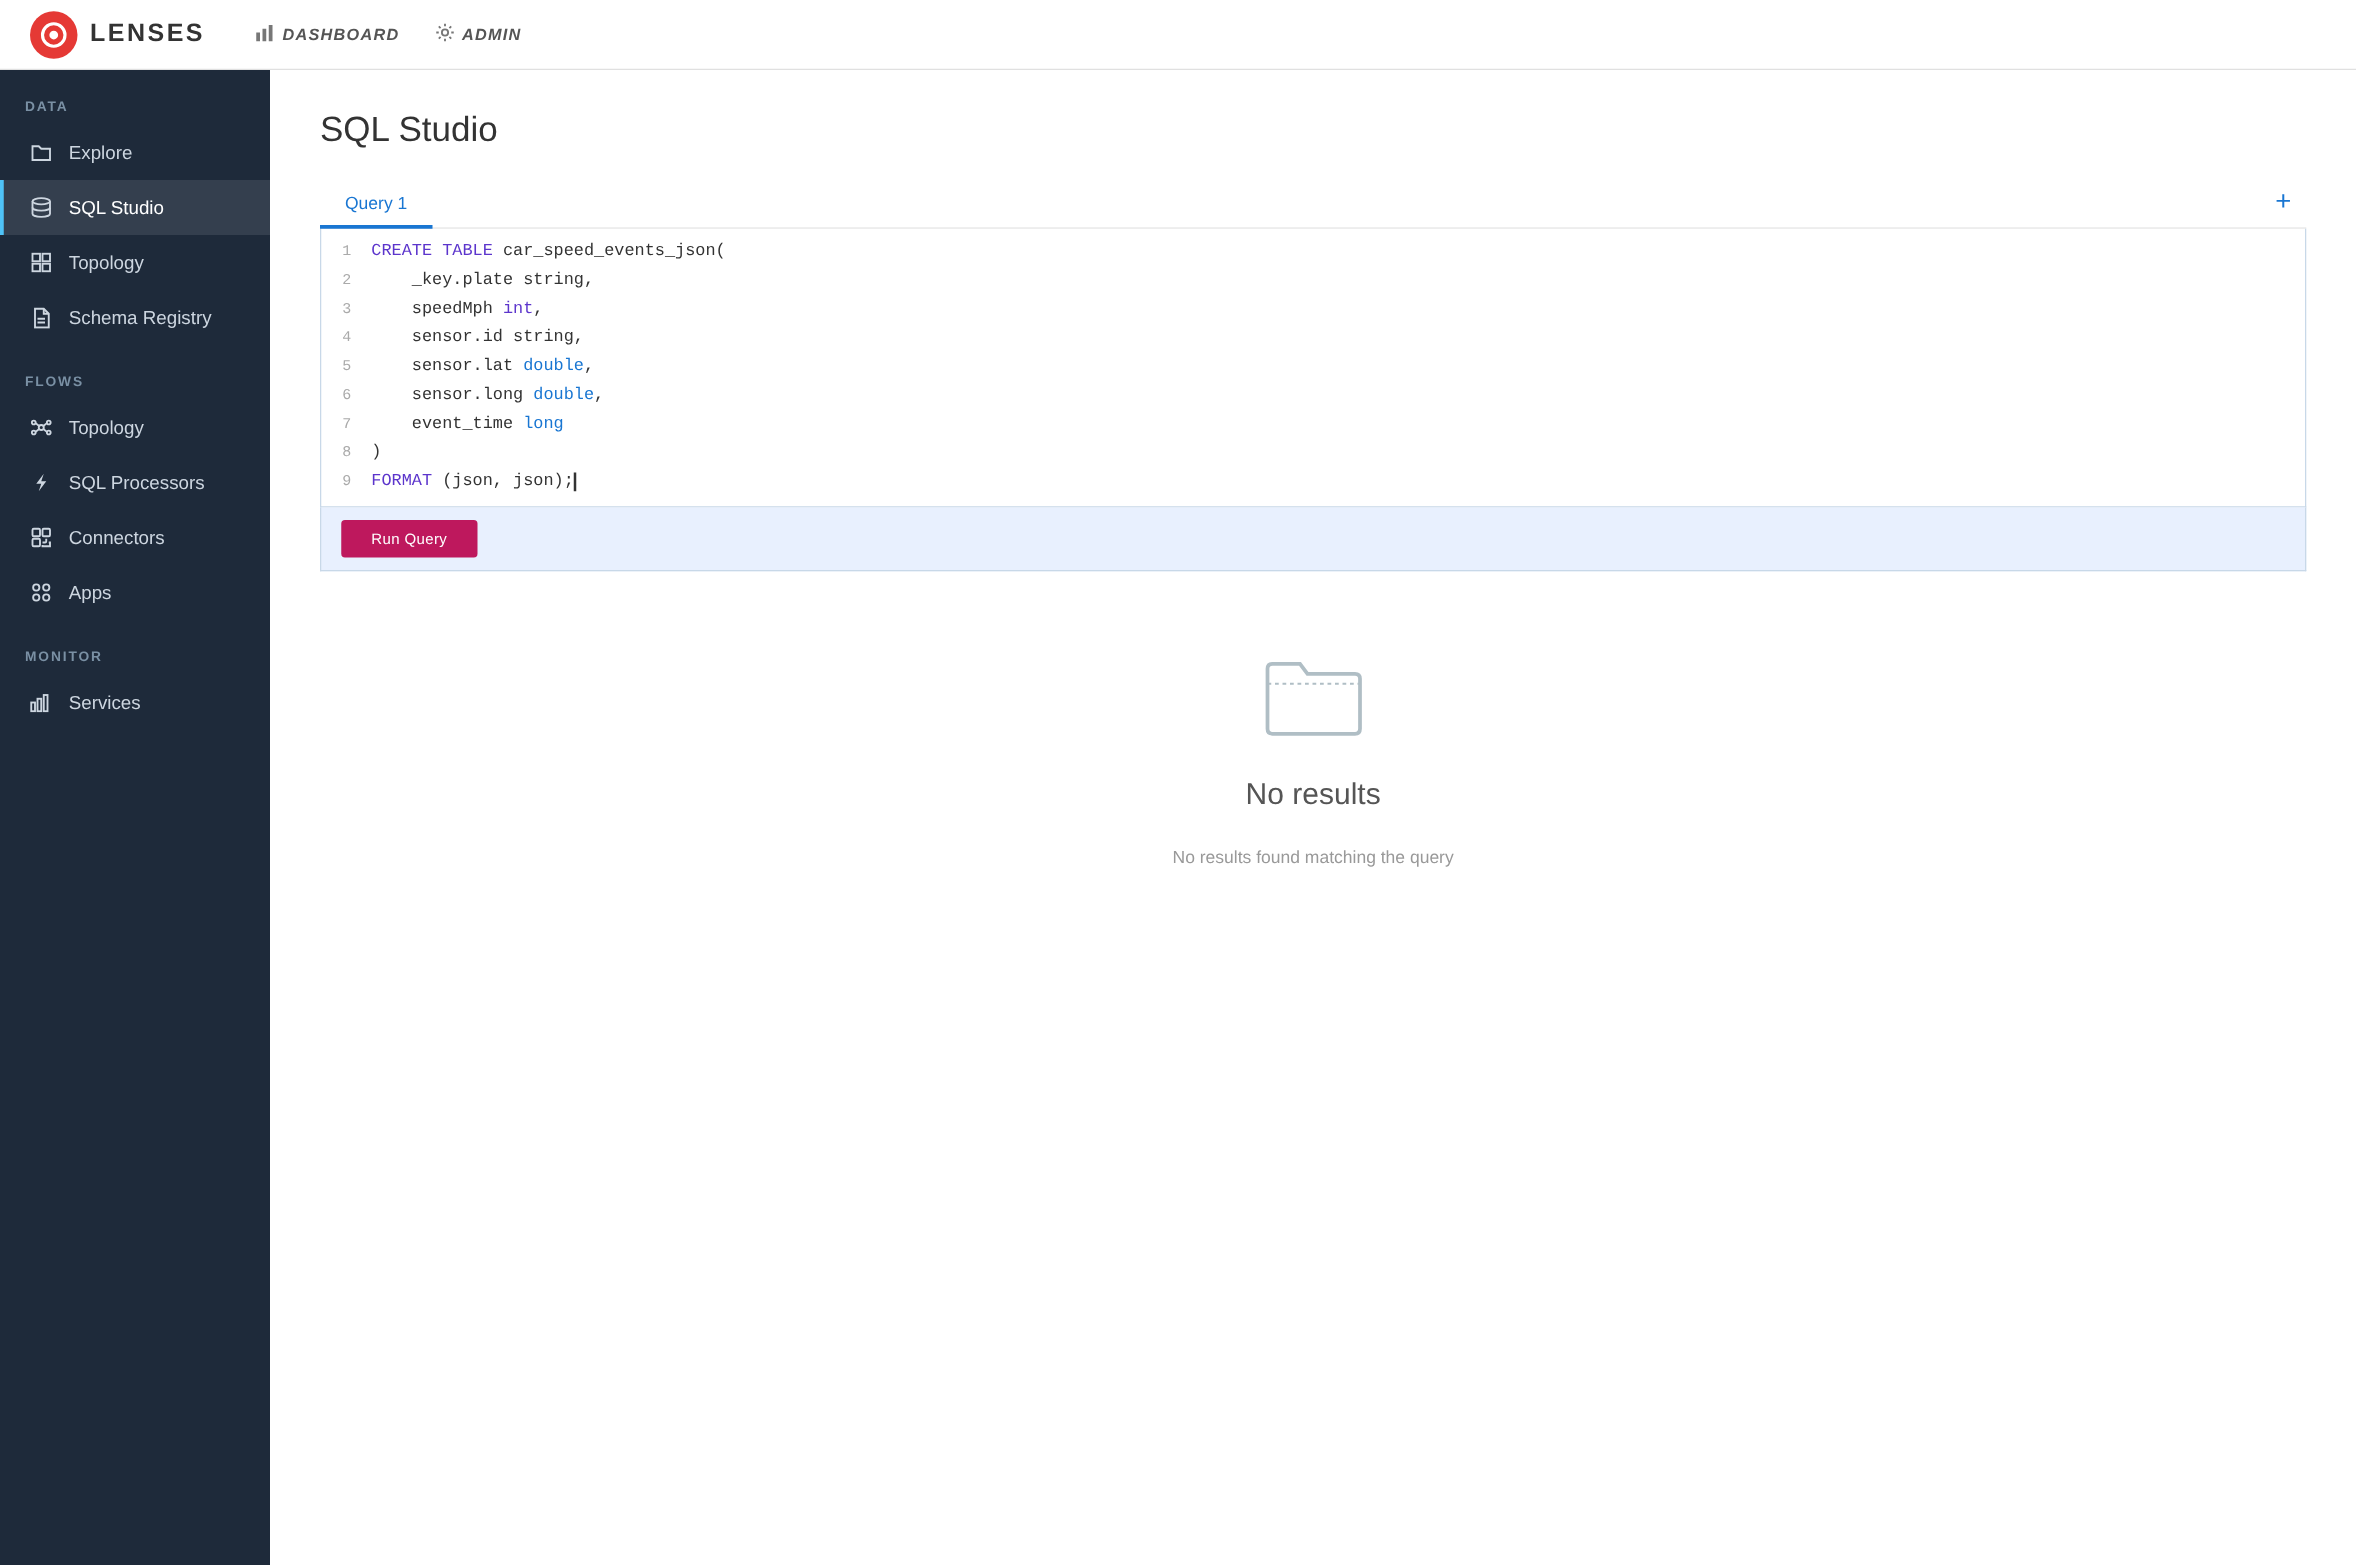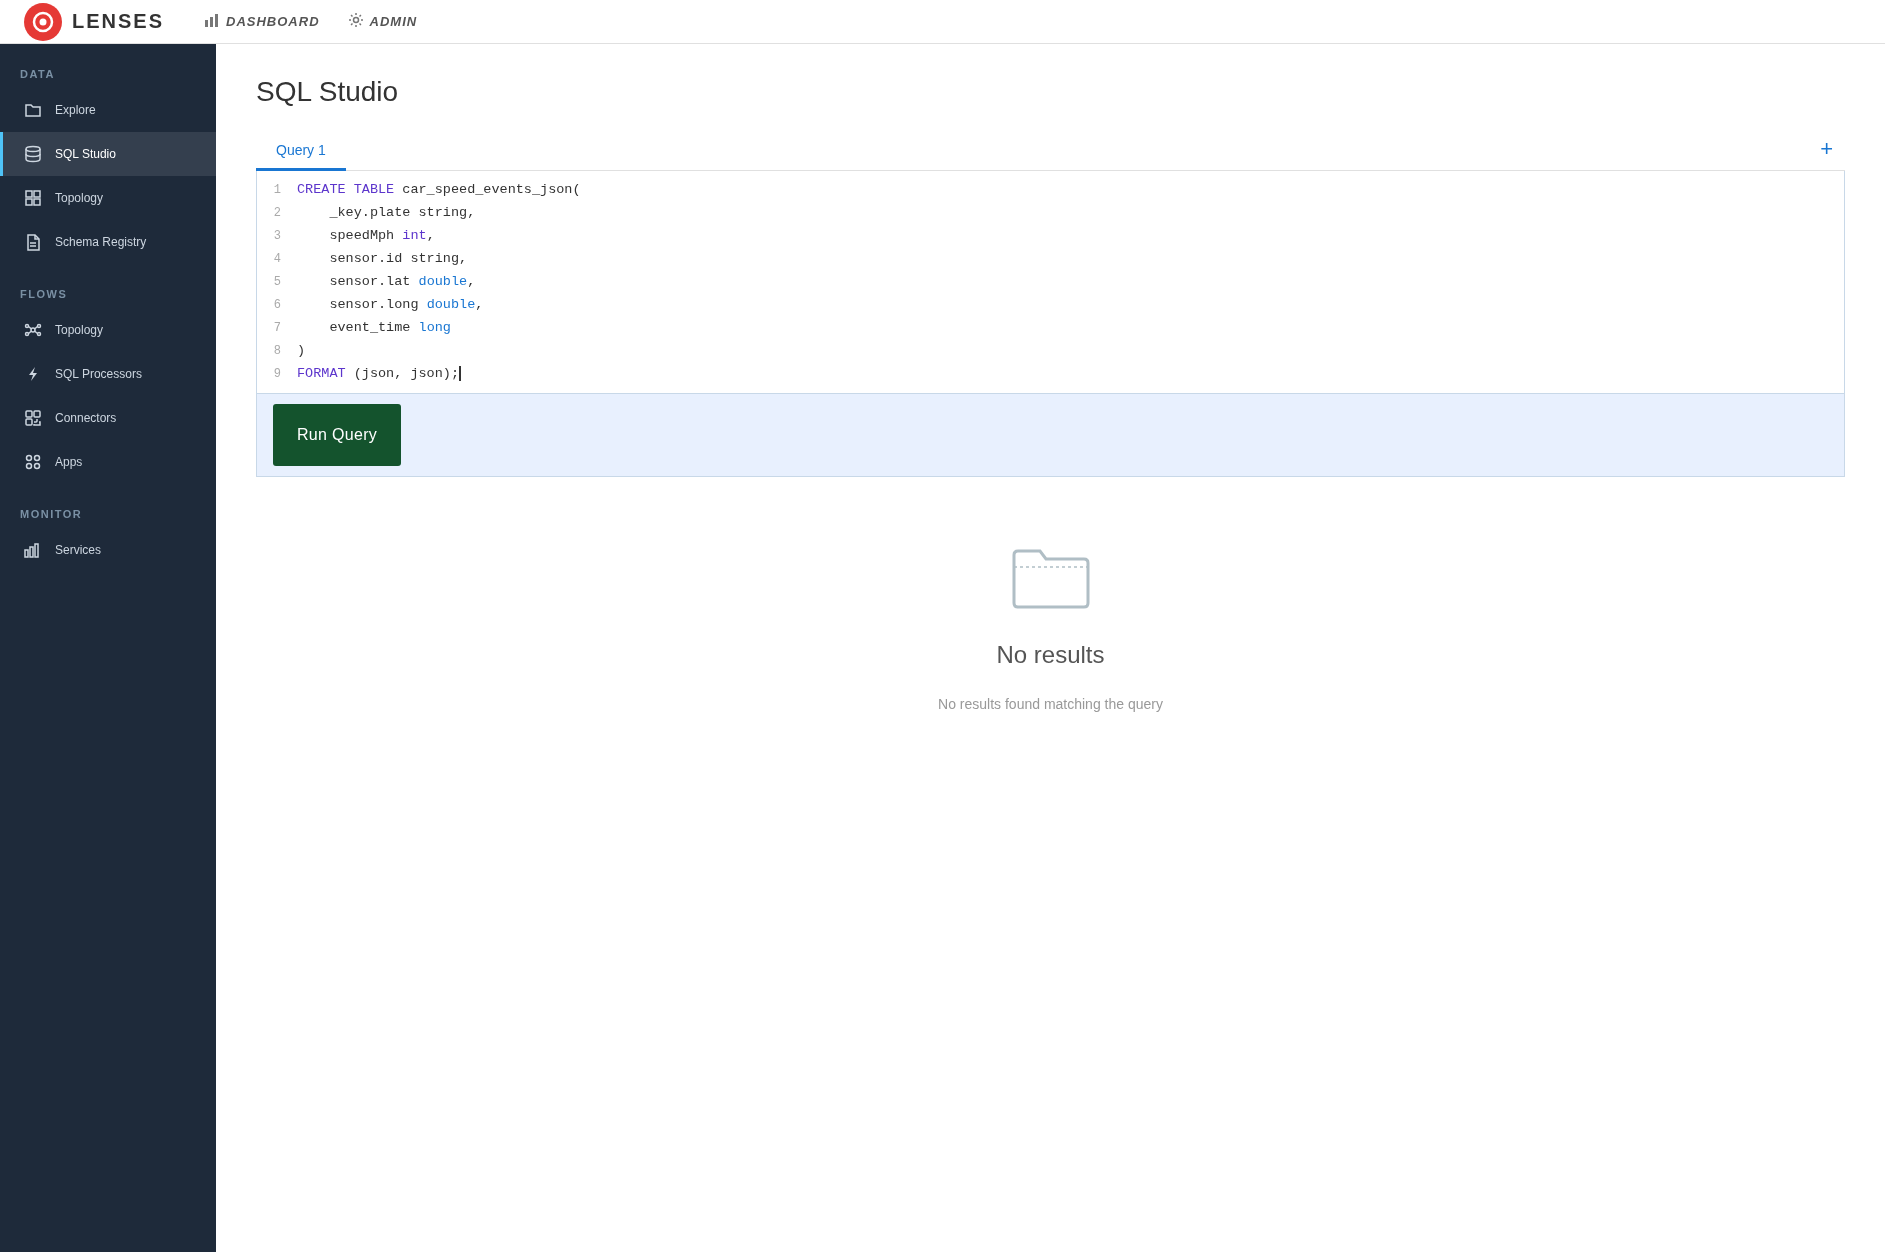--- a/index.html
+++ b/index.html
@@ -2,21 +2,21 @@
 <html><head>
   <meta charset="utf-8">
   <style>
     * { margin: 0; padding: 0; box-sizing: border-box; }
     body { font-family: 'Segoe UI', Arial, sans-serif; display: flex; flex-direction: column; height: 100vh; background: #f5f5f5; }
 
     
     .top-nav {
       background: #fff;
       border-bottom: 1px solid #e0e0e0;
-      height: 44px;
+      height: 56px;
       display: flex;
       align-items: center;
       padding: 0 24px;
       gap: 32px;
       flex-shrink: 0;
     }
     .top-nav .logo {
       display: flex;
       align-items: center;
       gap: 10px;
@@ -83,21 +83,21 @@
       color: #7a90a4;
       padding: 24px 20px 8px 20px;
       text-transform: uppercase;
     }
     .sidebar-item {
       display: flex;
       align-items: center;
       gap: 12px;
       padding: 12px 20px;
       cursor: pointer;
-      font-size: 12px;
+      font-size: 15px;
       color: #cdd6e0;
       border-left: 3px solid transparent;
       transition: background 0.15s;
     }
     .sidebar-item.active {
       background: rgba(255,255,255,0.1);
       border-left-color: #4fc3f7;
       color: #fff;
     }
     .sidebar-icon {
@@ -199,25 +199,25 @@
     .kw-format { color: #5c35cc; }
 
     
     .run-query-bar {
       background: #e8f0fe;
       border: 1px solid #c8d8e8;
       border-top: none;
       padding: 10px 16px;
     }
     .run-query-btn {
-      background: #14532d;
+      background: #be185d;
       color: white;
       border: none;
-      padding: 22px 24px;
-      font-size: 16px;
+      padding: 8px 24px;
+      font-size: 12px;
       font-weight: 500;
       cursor: pointer;
       border-radius: 3px;
       letter-spacing: 0.3px;
     }
 
     
     .no-results {
       display: flex;
       flex-direction: column;

